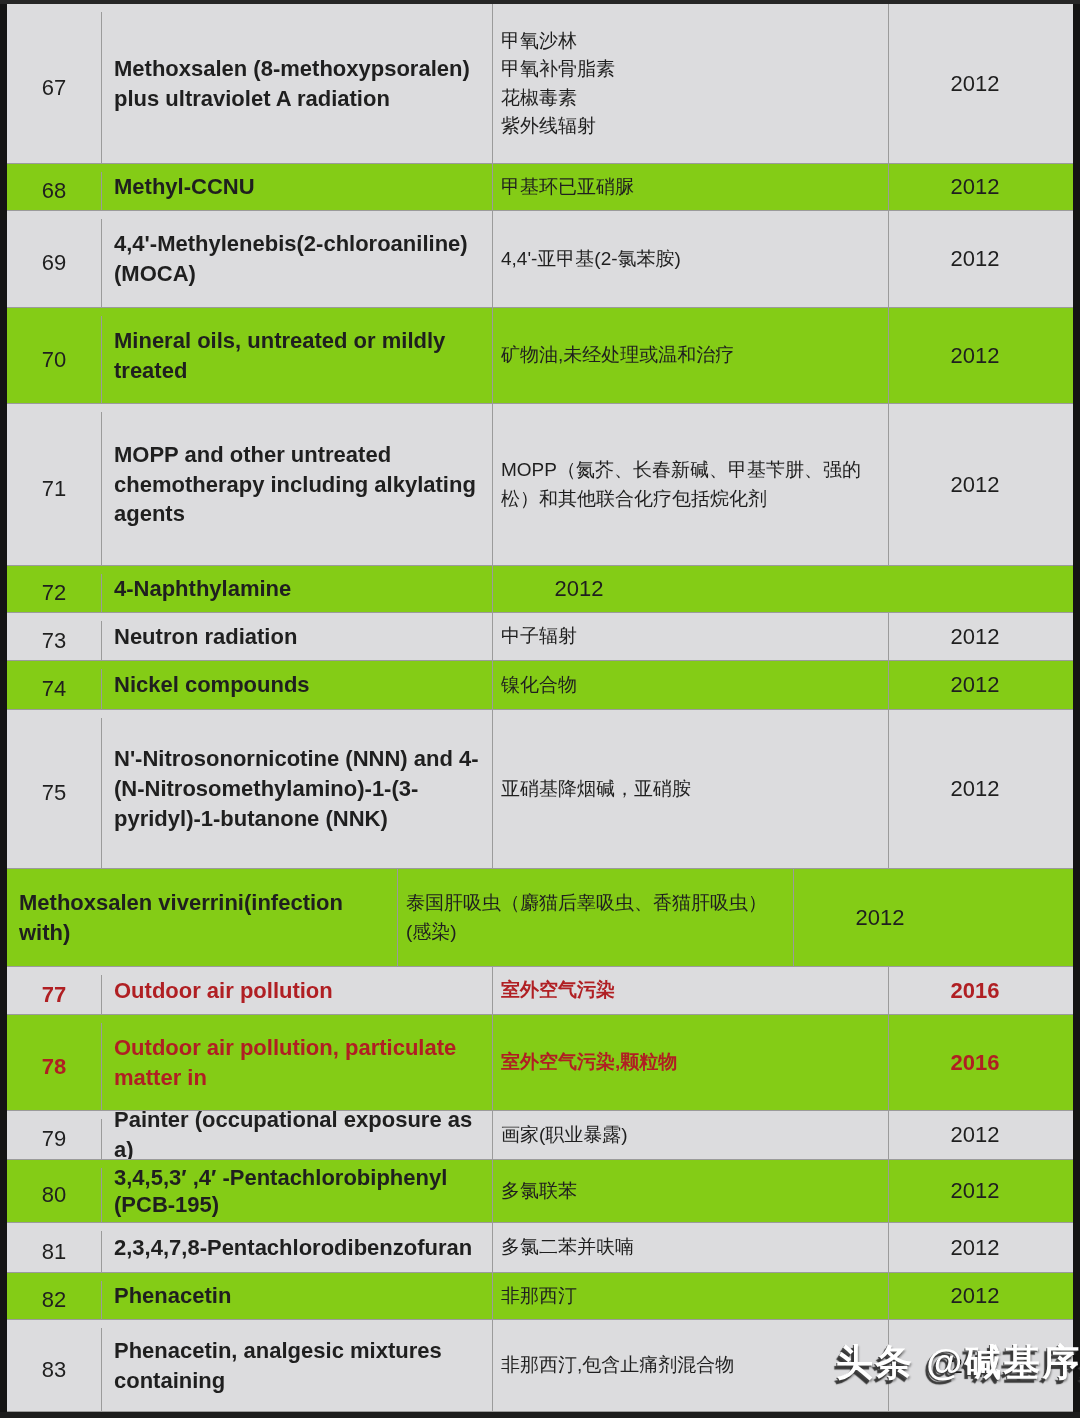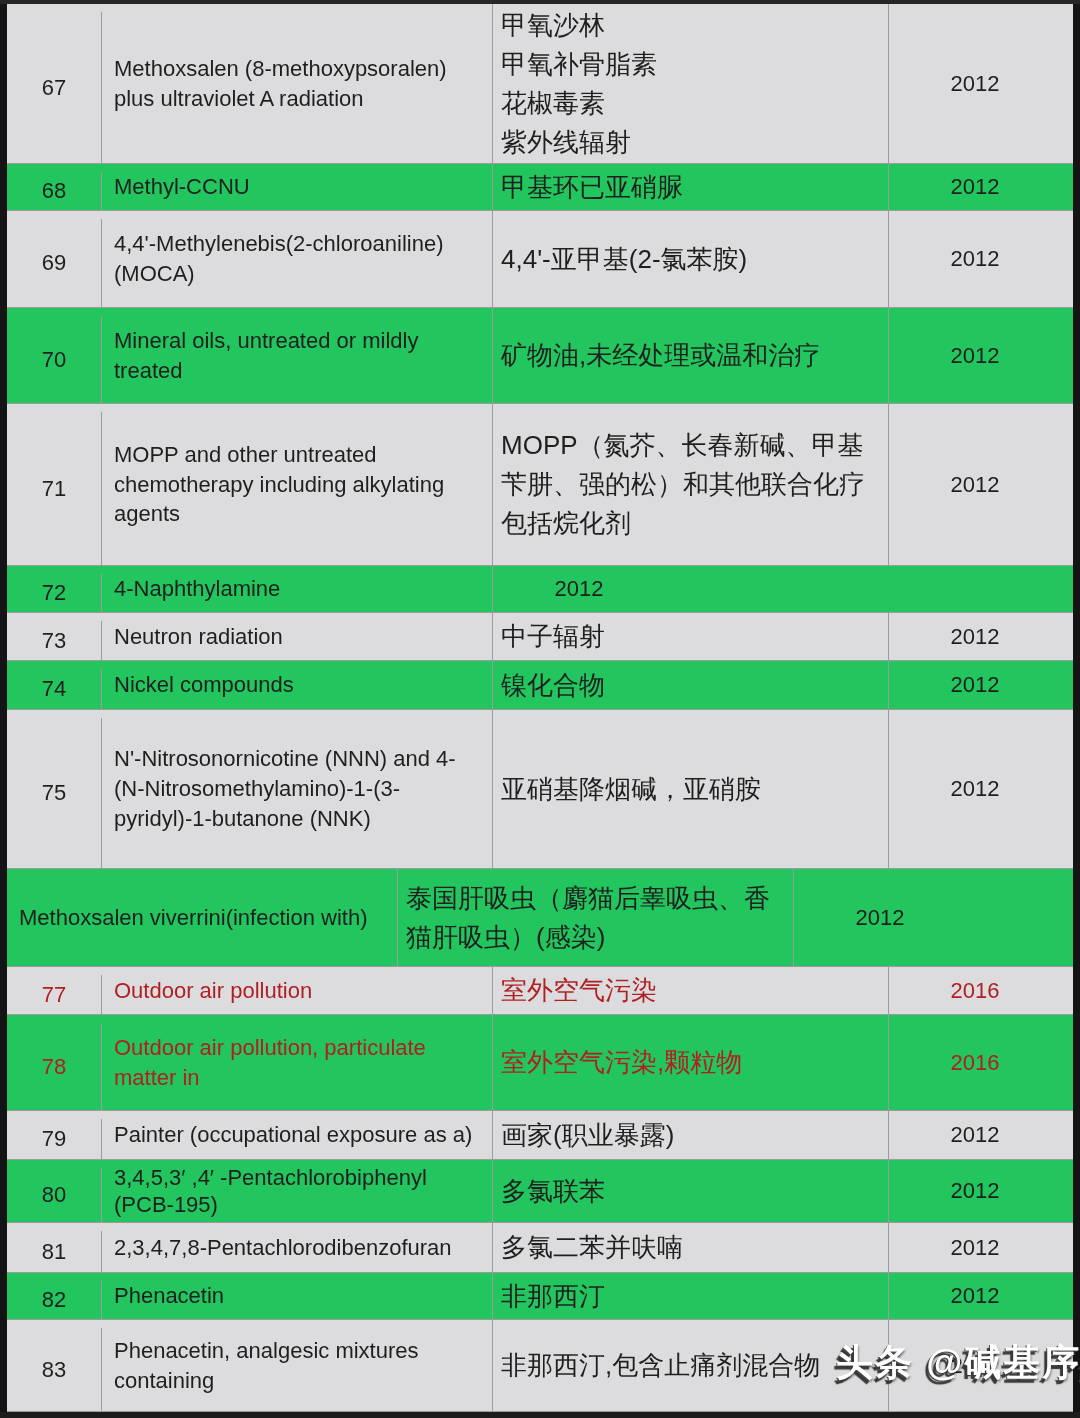--- a/index.html
+++ b/index.html
@@ -8,32 +8,32 @@
     background:#ffffff;
     font-family:"Liberation Sans","DejaVu Sans",sans-serif;
   }
   .page{position:absolute;inset:0;}
   .edge-left{position:absolute;left:0;top:0;width:7px;height:100%;background:#141414;z-index:5;}
   .edge-right{position:absolute;right:0;top:0;width:7px;height:100%;background:#141414;z-index:5;}
   .edge-top{position:absolute;top:0;left:0;width:100%;height:4px;background:#262626;z-index:6;}
   .edge-bottom{position:absolute;bottom:0;left:0;width:100%;height:6px;background:#1c1c1c;z-index:6;}
 
   .table{position:absolute;left:7px;top:4px;width:1066px;z-index:1;}
-  .row{display:flex;border-bottom:1px solid #9b9b9b;box-sizing:border-box;background:#22c55e;}
+  .row{display:flex;border-bottom:1px solid #9b9b9b;box-sizing:border-box;background:#84cc16;}
   .row.g{background:#dcdcde;}
   .c{
     box-sizing:border-box;border-right:1px solid #9b9b9b;
     display:flex;align-items:center;
     color:#1f1f1f;font-size:22px;overflow:hidden;
   }
   .no{width:95px;justify-content:center;margin-top:8px;}
-  .en{width:391px;padding:4px 10px 4px 12px;line-height:1.36;}
-  .zh{width:396px;padding:4px 8px;line-height:1.5;font-size:26px;white-space:pre-line;}
+  .en{width:391px;padding:4px 10px 4px 12px;line-height:1.36;font-weight:bold;}
+  .zh{width:396px;padding:4px 8px;line-height:1.5;font-size:19px;white-space:pre-line;}
   .yr{width:172px;justify-content:center;border-right:none;}
-  .row.r .c{color:#b01f23;font-weight:normal;}
+  .row.r .c{color:#b01f23;font-weight:bold;}
 
   .watermark{
     position:absolute;left:836px;top:1338px;z-index:10;
     font-size:37px;font-weight:bold;letter-spacing:2px;color:#ffffff;
     text-shadow:-3px 4px 1px #383838, -1px 1px 0 #4a4a4a, 1px 2px 2px rgba(0,0,0,0.35);
     white-space:nowrap;
   }
 </style>
 </head>
 <body>

